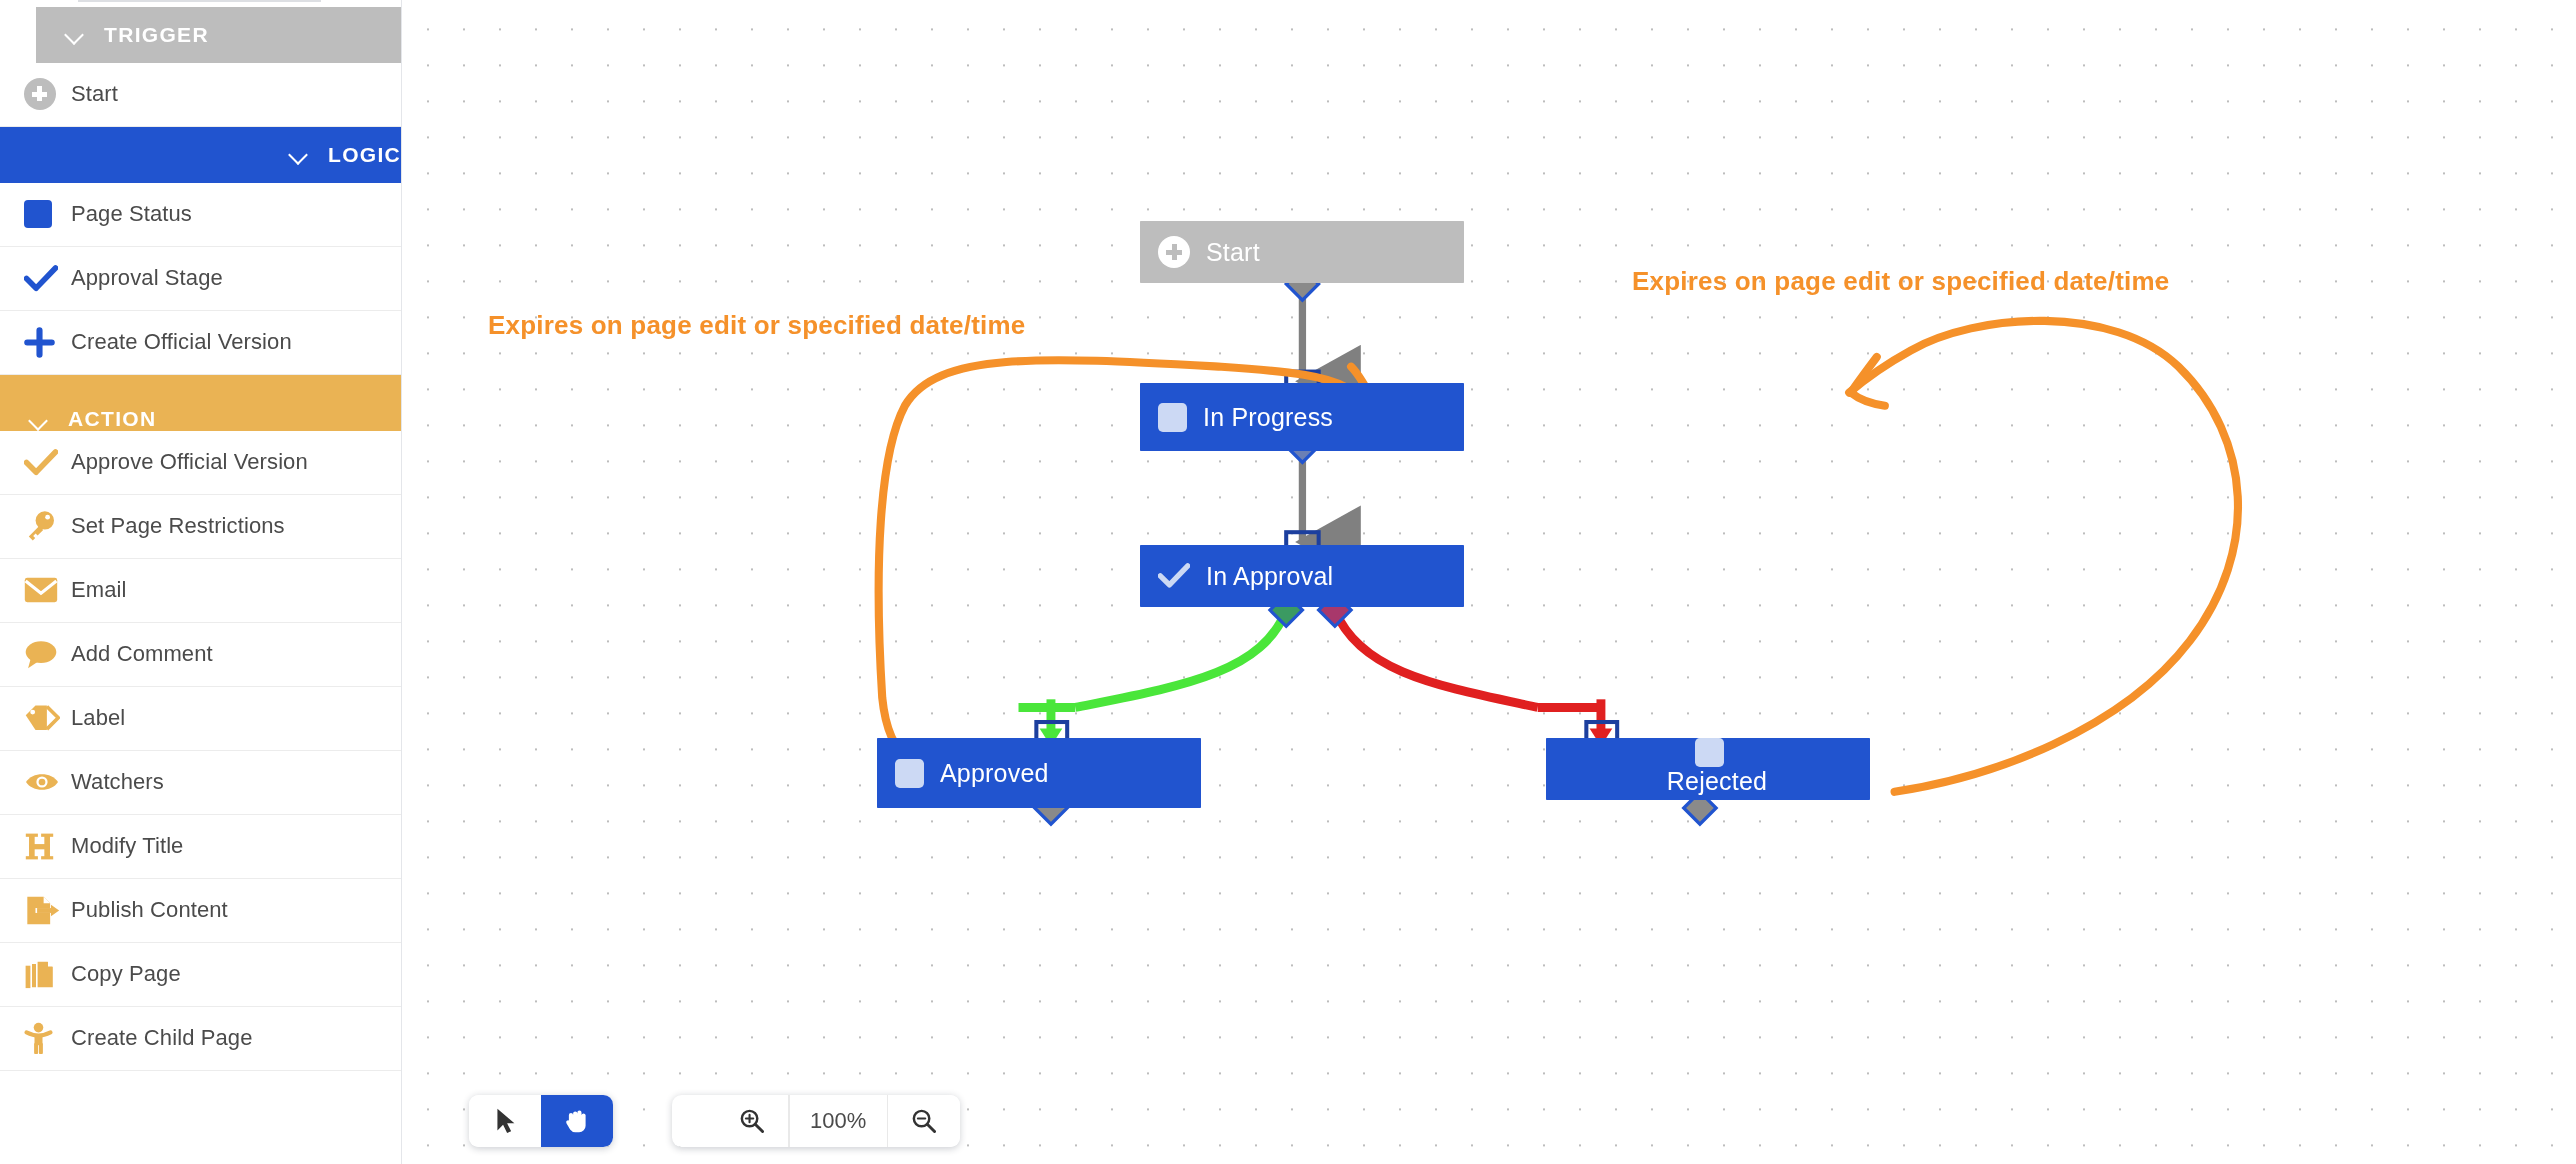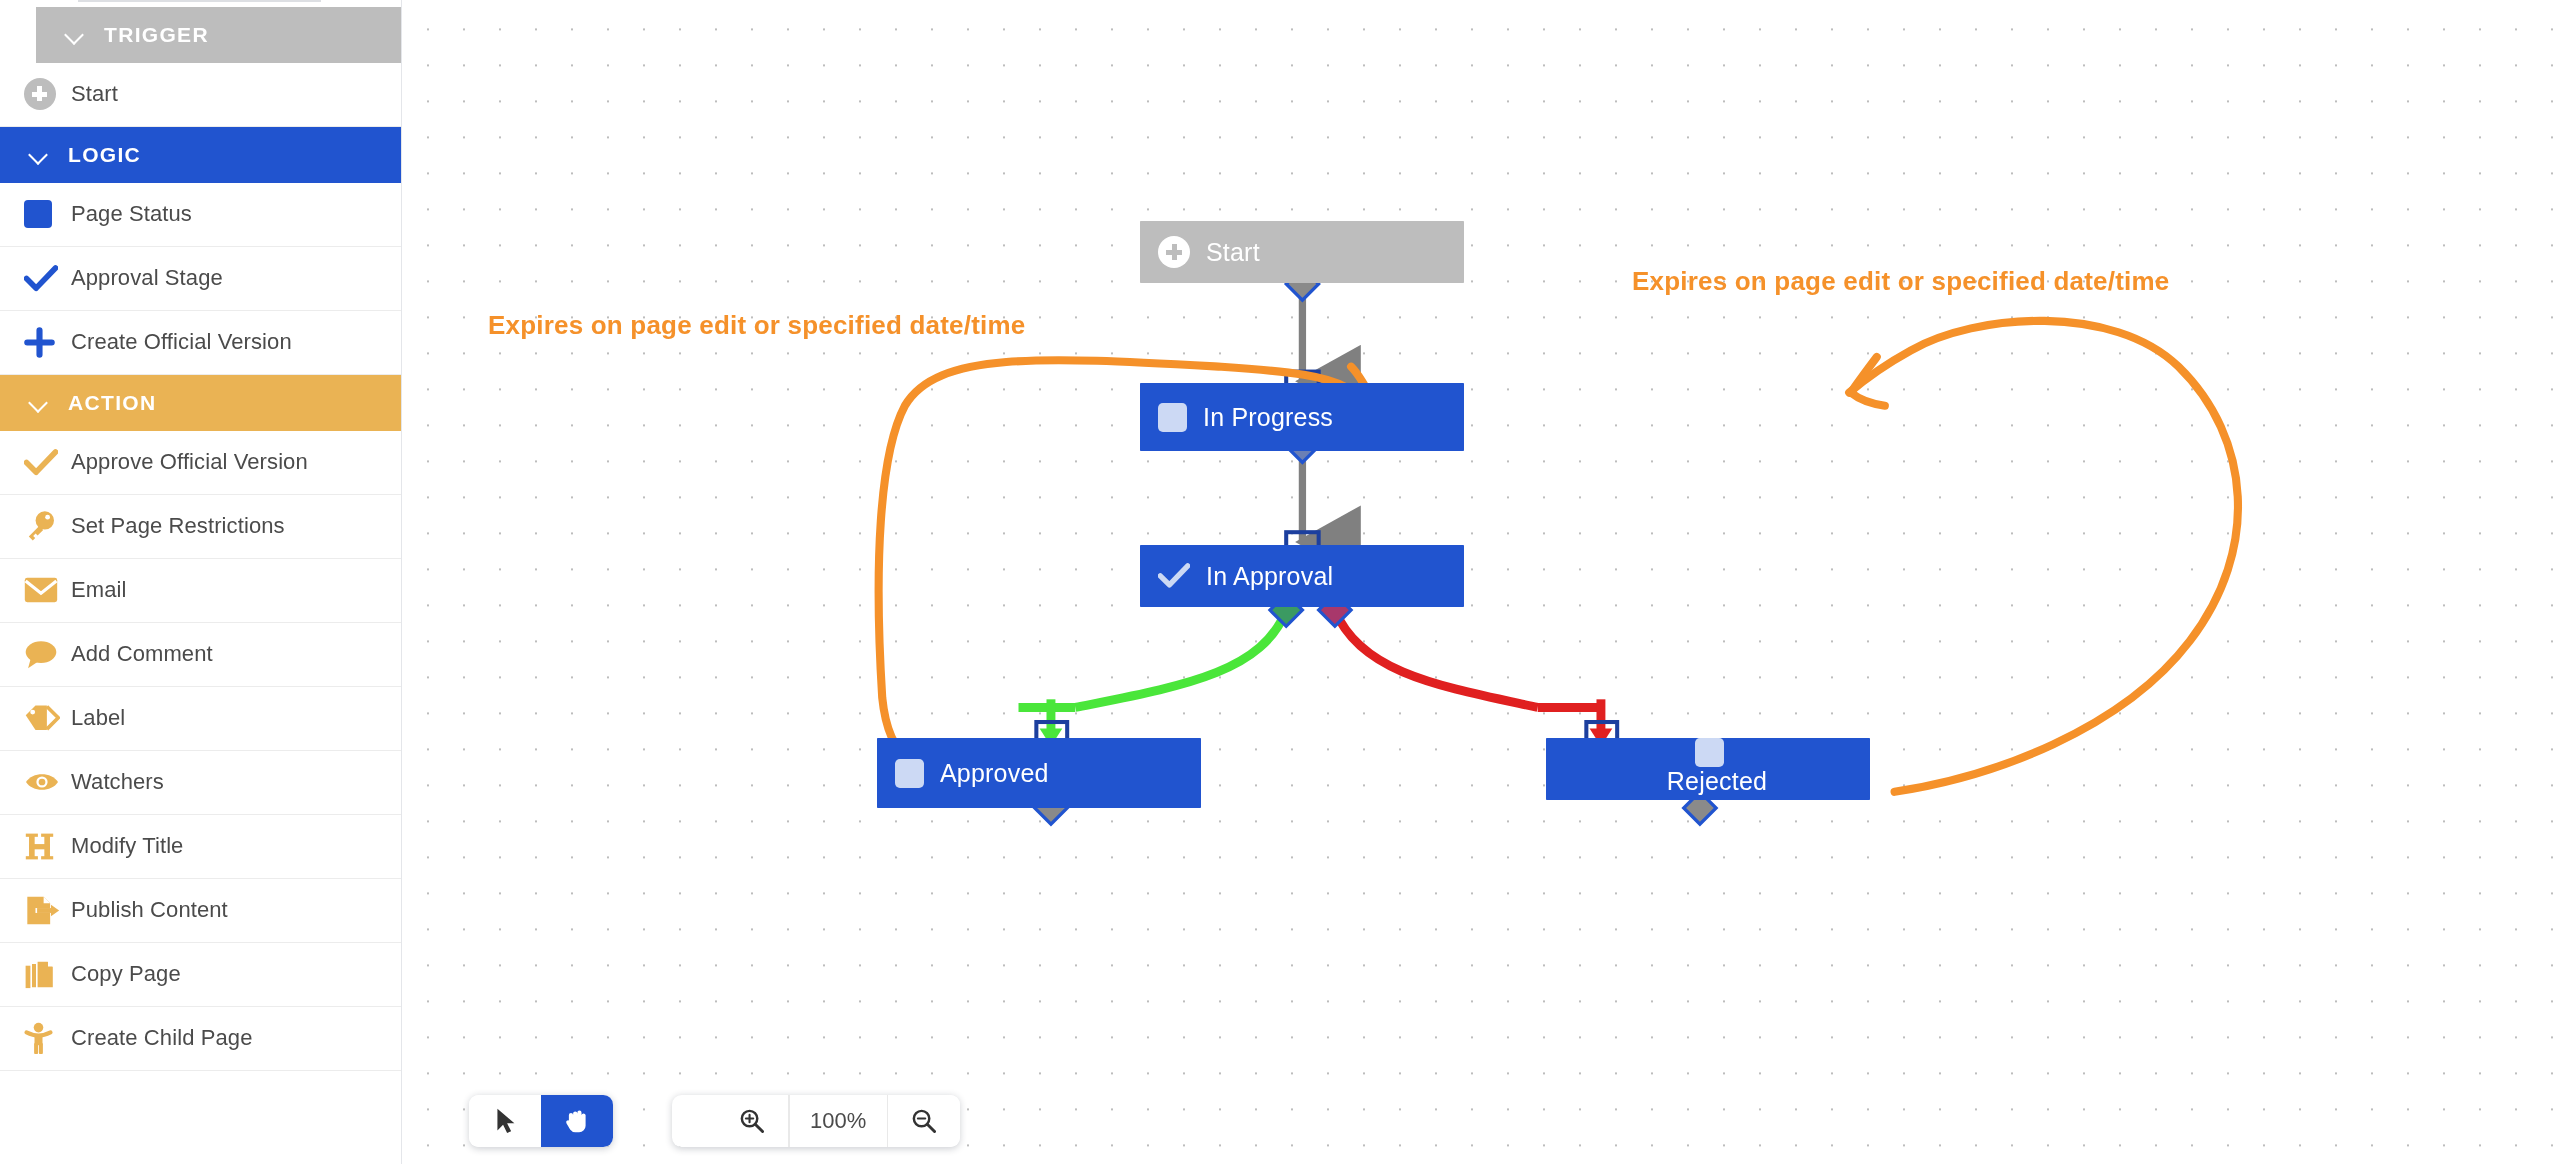--- a/index.html
+++ b/index.html
@@ -29,22 +29,22 @@
     position:relative;
     height:56px;
     display:flex; align-items:center;
     padding-left:27.6px;
     color:#ffffff;
     font-size:21px;
     font-weight:700;
     letter-spacing:1.3px;
   }
   .sec-header.trigger { background:#bdbdbd;margin-left:36px; }
-  .sec-header.logic   { background:#2154cf; }
-  .sec-header.action  { background:#eab354; }
+  .sec-header.logic   { background:#2154cf;justify-content:flex-end; }
+  .sec-header.action  { background:#eab354;align-items:flex-end; }
   .chev {
     display:inline-block; width:21px; height:21px; margin-right:19.5px;
     position:relative; flex:0 0 auto;
   }
   .chev::after {
     content:""; position:absolute; left:3.2px; top:4px;
     width:12px; height:12px;
     border-right:2.4px solid #ffffff; border-bottom:2.4px solid #ffffff;
     transform:rotate(45deg);
   }

